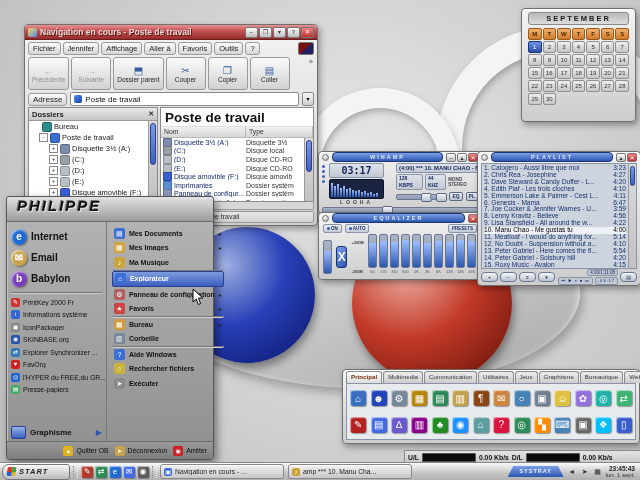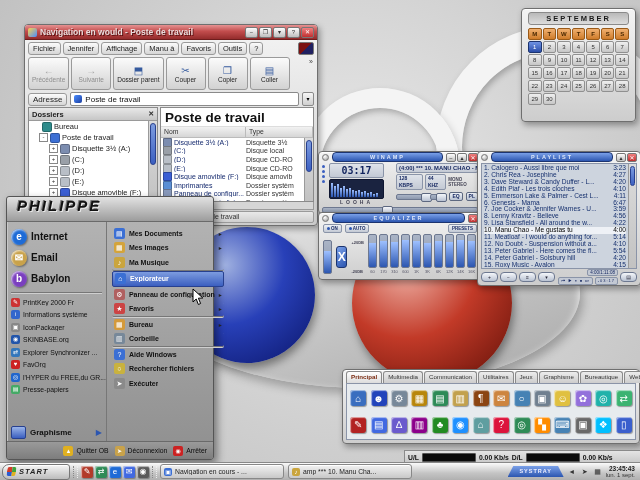--- a/index.html
+++ b/index.html
@@ -316,34 +316,34 @@
         <span class="cal-d">27</span>
         <span class="cal-d">28</span>
         <span class="cal-d">29</span>
         <span class="cal-d">30</span>
       </div>
   </section>
 
   <section class="win explorer">
     <div class="exp-title">
       <span class="ticon"></span>
-      <span class="ttext">Navigation en would - Poste de travail</span>
+      <span class="ttext">Navigation en cours - Poste de travail</span>
       <span class="winbtns">
         <span class="wbtn">−</span>
         <span class="wbtn">❐</span>
         <span class="wbtn">▾</span>
         <span class="wbtn">?</span>
         <span class="wbtn close">✕</span>
       </span>
     </div>
     <div class="menubar">
       <span class="menu-item">Fichier</span>
       <span class="menu-item">Jennifer</span>
       <span class="menu-item">Affichage</span>
-      <span class="menu-item">Manu à</span>
+      <span class="menu-item">Aller à</span>
       <span class="menu-item">Favoris</span>
       <span class="menu-item">Outils</span>
       <span class="menu-item">?</span>
       <span class="brand"></span>
     </div>
     <div class="toolbar">
       <span class="tbtn disabled">
         <span class="tico">←</span>
         <span>Précédente</span>
       </span>

